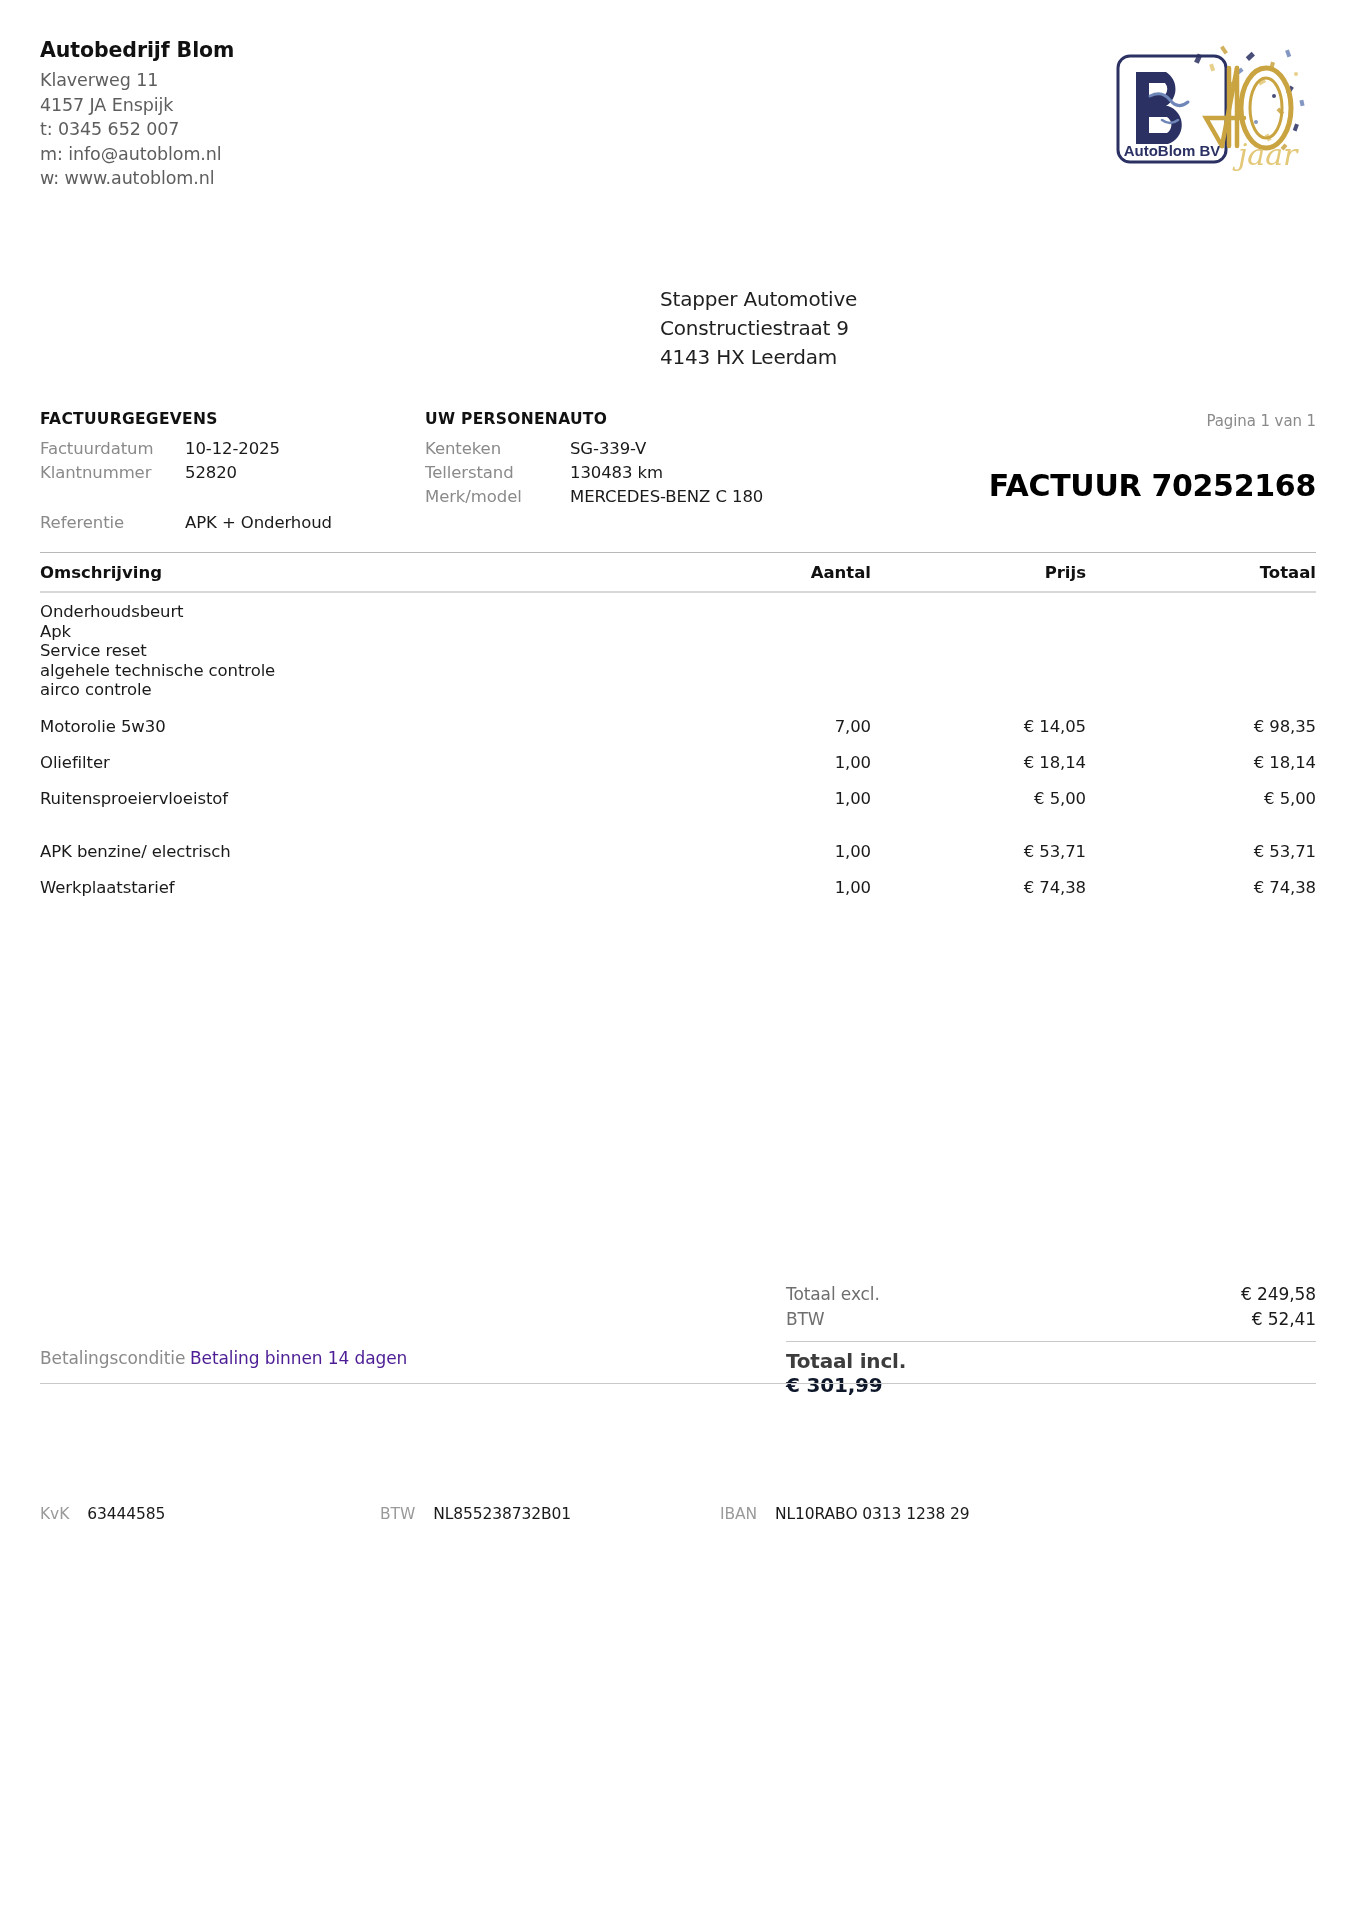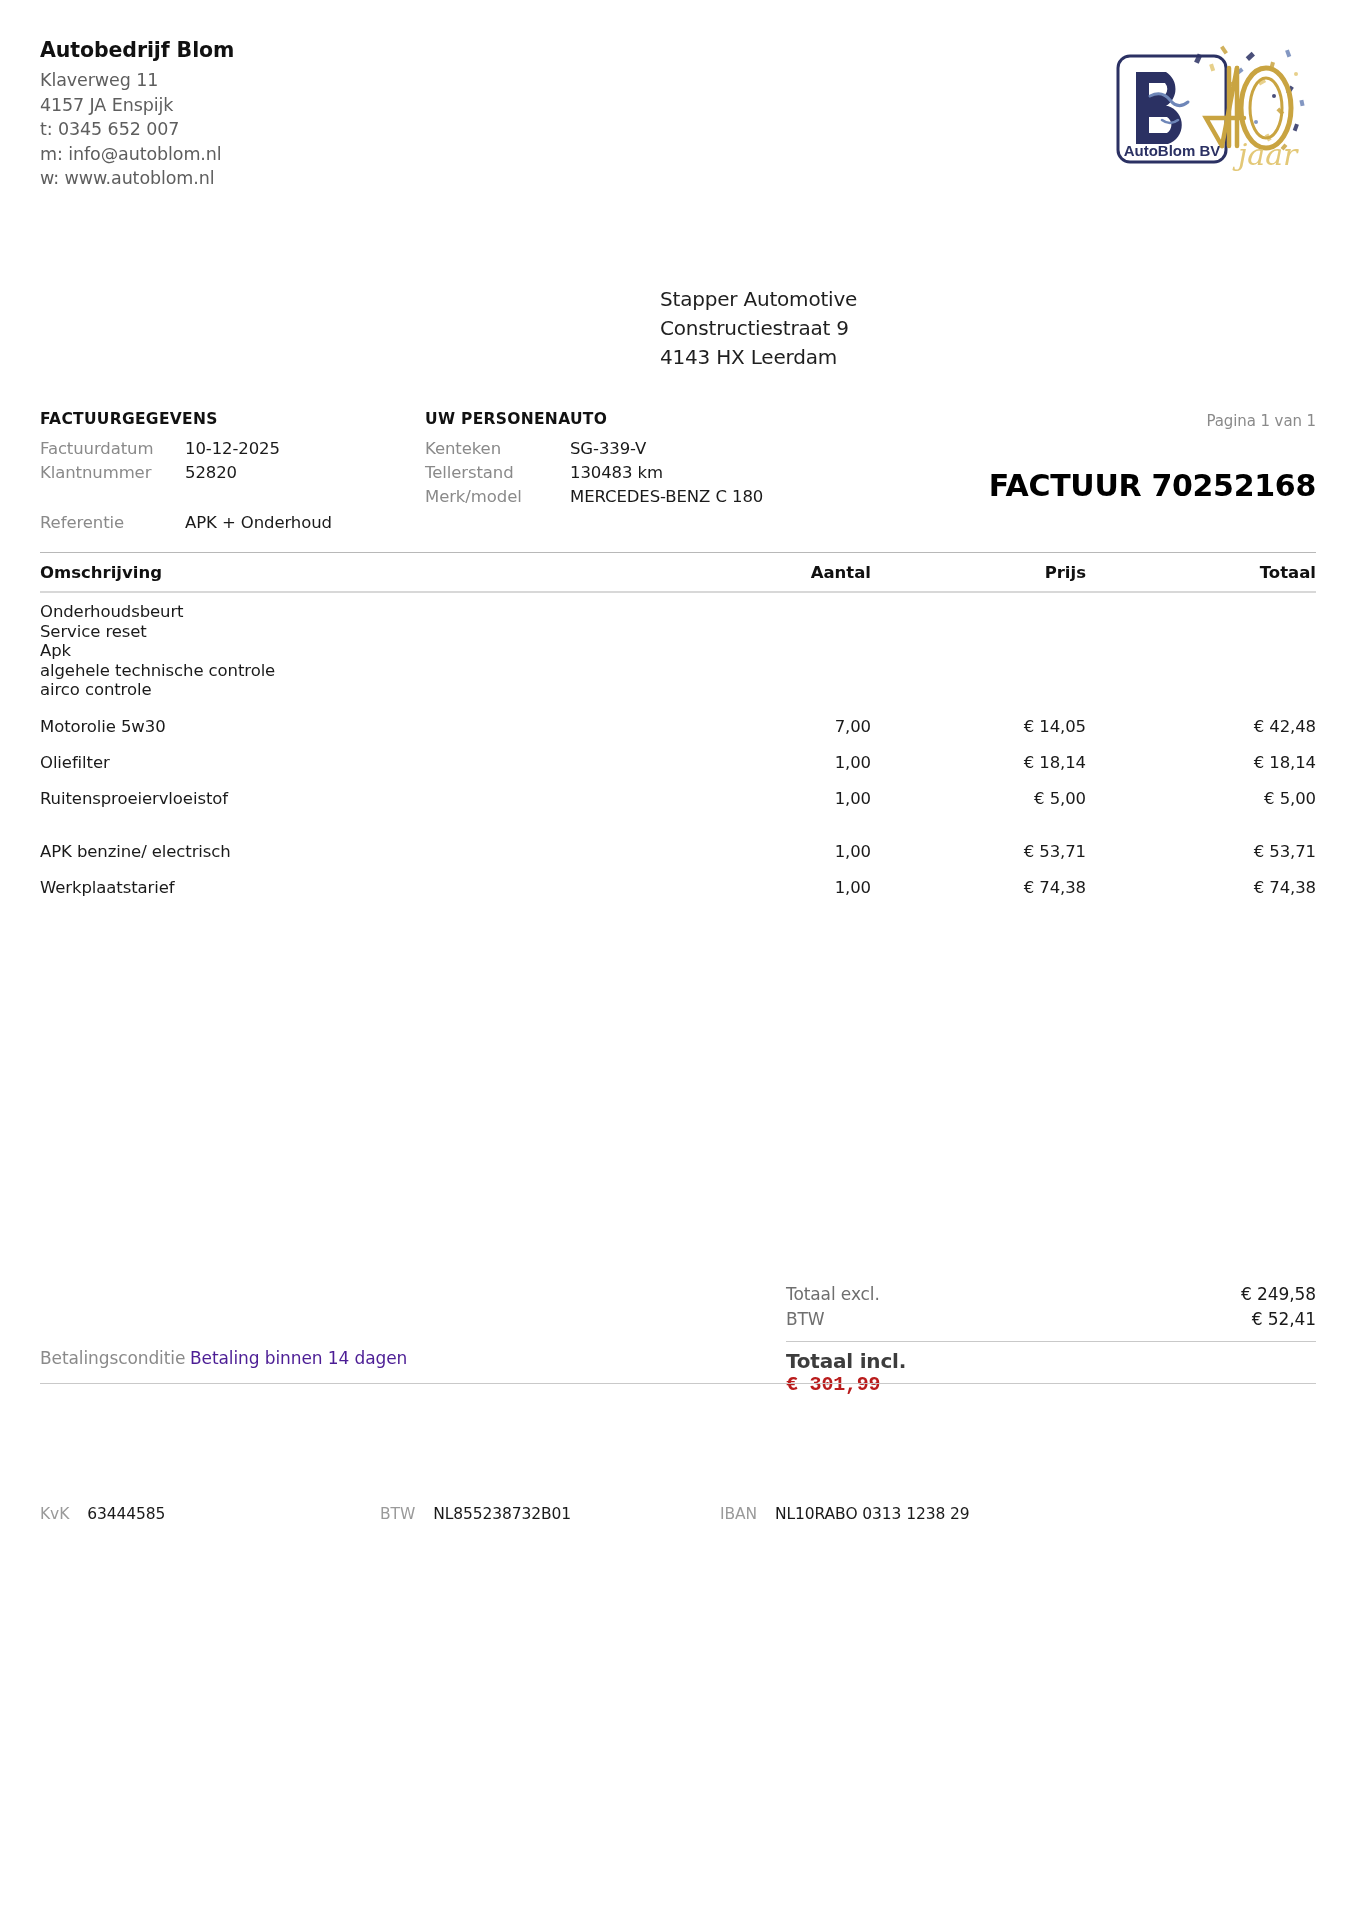--- a/index.html
+++ b/index.html
@@ -176,21 +176,21 @@
   }
   .tot-grand {
     display: flex;
     justify-content: space-between;
     font-size: 20px;
     font-weight: bold;
     color: #3d3d3d;
     letter-spacing: -0.2px;
     flex-direction: column;
   }
-  .tot-grand .amt { color: #b91c1c; font-family: Liberation Mono, monospace; }
+  .tot-grand .amt { color: #0f172a; }
 
   
   .paycond {
     position: absolute;
     left: 40px;
     top: 1348px;
     display: flex;
     font-size: 17px;
     letter-spacing: -0.1px;
   }
@@ -349,31 +349,31 @@
 
     <div class="thead">
       <div class="col-desc">Omschrijving</div>
       <div class="col-qty">Aantal</div>
       <div class="col-price">Prijs</div>
       <div class="col-total">Totaal</div>
     </div>
 
     <div class="desc-block">
       <div>Onderhoudsbeurt</div>
+      <div>Apk</div>
       <div>Service reset</div>
-      <div>Apk</div>
       <div>algehele technische controle</div>
       <div>airco controle</div>
     </div>
 
     <div class="trow">
       <div class="col-desc">Motorolie 5w30</div>
       <div class="col-qty">7,00</div>
       <div class="col-price">€ 14,05</div>
-      <div class="col-total">€ 42,48</div>
+      <div class="col-total">€ 98,35</div>
     </div>
     <div class="trow">
       <div class="col-desc">Oliefilter</div>
       <div class="col-qty">1,00</div>
       <div class="col-price">€ 18,14</div>
       <div class="col-total">€ 18,14</div>
     </div>
     <div class="trow">
       <div class="col-desc">Ruitensproeiervloeistof</div>
       <div class="col-qty">1,00</div>

